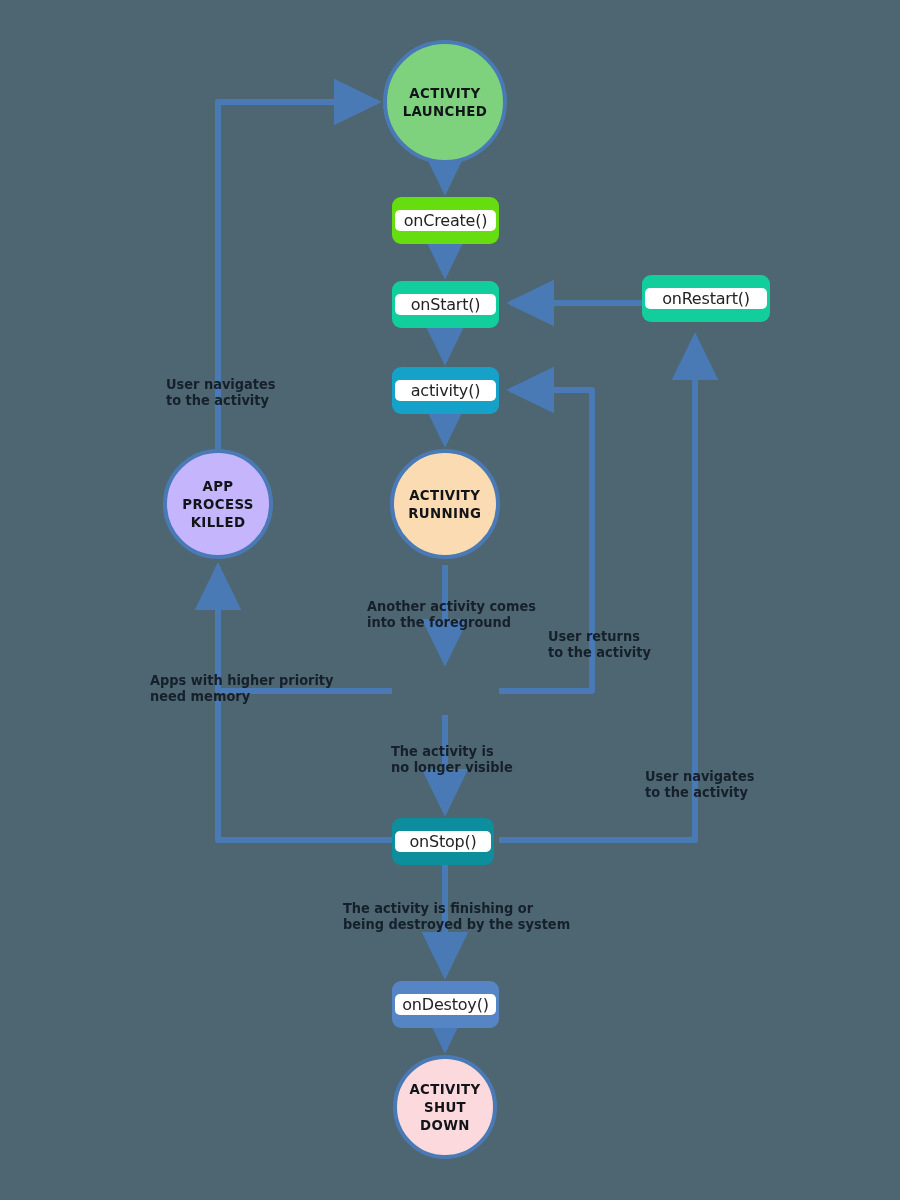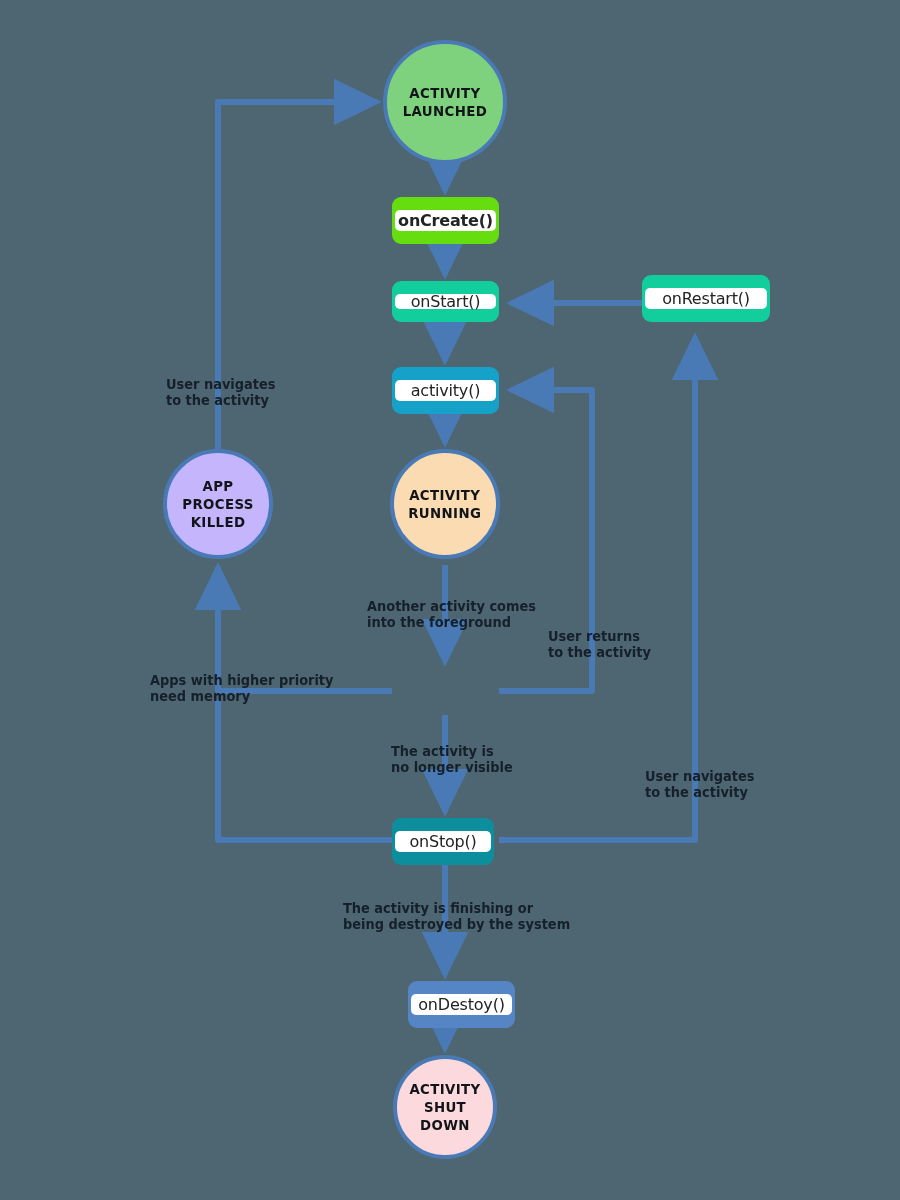--- a/index.html
+++ b/index.html
@@ -143,46 +143,46 @@
   </div>
   <div class="state-node" id="st-2" style="left: 390px; top: 449px; width: 110px; height: 110px; background: rgb(251, 220, 178); border-color: rgb(74, 122, 181);">
     <span class="state-label">ACTIVITY
 RUNNING</span>
   </div>
   <div class="state-node" id="st-3" style="left: 393px; top: 1055px; width: 104px; height: 104px; background: rgb(251, 217, 220); border-color: rgb(74, 122, 181);">
     <span class="state-label">ACTIVITY
 SHUT DOWN</span>
   </div>
 
-  <div class="callback-box" id="cb-0" style="left: 392px; top: 197px; width: 107px; height: 47px; background: rgb(102, 221, 14); font-weight: bold;">
+  <div class="callback-box" id="cb-0" style="left: 392px; top: 197px; width: 107px; height: 47px; background: rgb(102, 221, 14);">
     <div class="cb-body">
       <span class="cb-label">onCreate()</span>
     </div>
   </div>
-  <div class="callback-box" id="cb-1" style="left: 392px; top: 281px; width: 107px; height: 41px; background: rgb(18, 206, 156);">
+  <div class="callback-box" id="cb-1" style="left: 392px; top: 281px; width: 107px; height: 47px; background: rgb(18, 206, 156);">
     <div class="cb-body">
       <span class="cb-label">onStart()</span>
     </div>
   </div>
   <div class="callback-box" id="cb-2" style="left: 642px; top: 275px; width: 128px; height: 47px; background: rgb(18, 206, 156);">
     <div class="cb-body">
       <span class="cb-label">onRestart()</span>
     </div>
   </div>
   <div class="callback-box" id="cb-3" style="left: 392px; top: 367px; width: 107px; height: 47px; background: rgb(22, 162, 200);">
     <div class="cb-body">
       <span class="cb-label">activity()</span>
     </div>
   </div>
   <div class="callback-box" id="cb-5" style="left: 392px; top: 818px; width: 102px; height: 47px; background: rgb(13, 142, 156);">
     <div class="cb-body">
       <span class="cb-label">onStop()</span>
     </div>
   </div>
-  <div class="callback-box" id="cb-6" style="left: 392px; top: 981px; width: 107px; height: 47px; background: rgb(85, 133, 196); margin-left: 16px;">
+  <div class="callback-box" id="cb-6" style="left: 392px; top: 981px; width: 107px; height: 47px; background: rgb(85, 133, 196);">
     <div class="cb-body">
       <span class="cb-label">onDestoy()</span>
     </div>
   </div>
 
   <div class="edge-label" id="el-0" style="left: 166px; top: 376px;">User navigates
 to the activity</div>
   <div class="edge-label" id="el-1" style="left: 367px; top: 598px;">Another activity comes
 into the foreground</div>
   <div class="edge-label" id="el-2" style="left: 548px; top: 628px;">User returns

